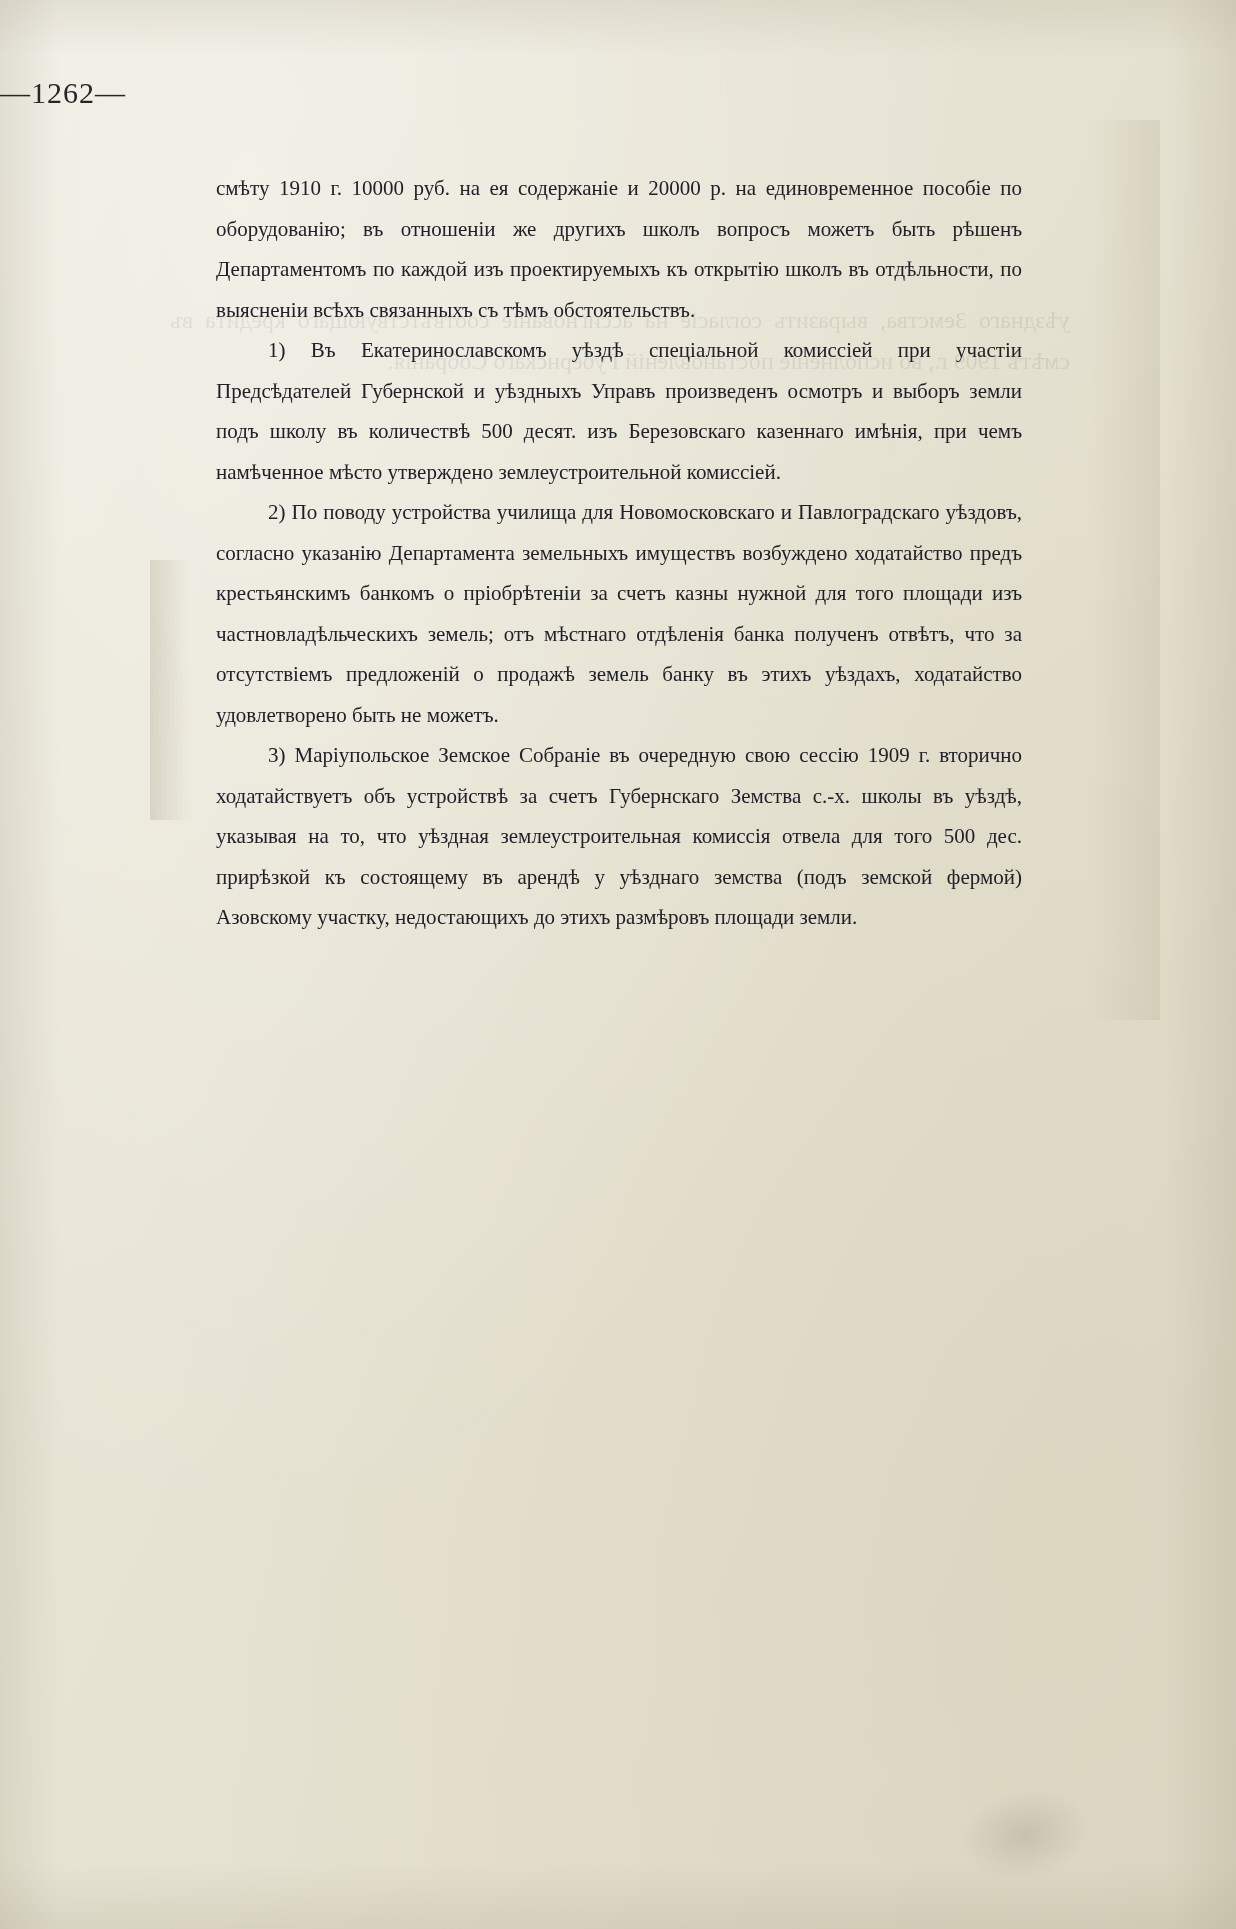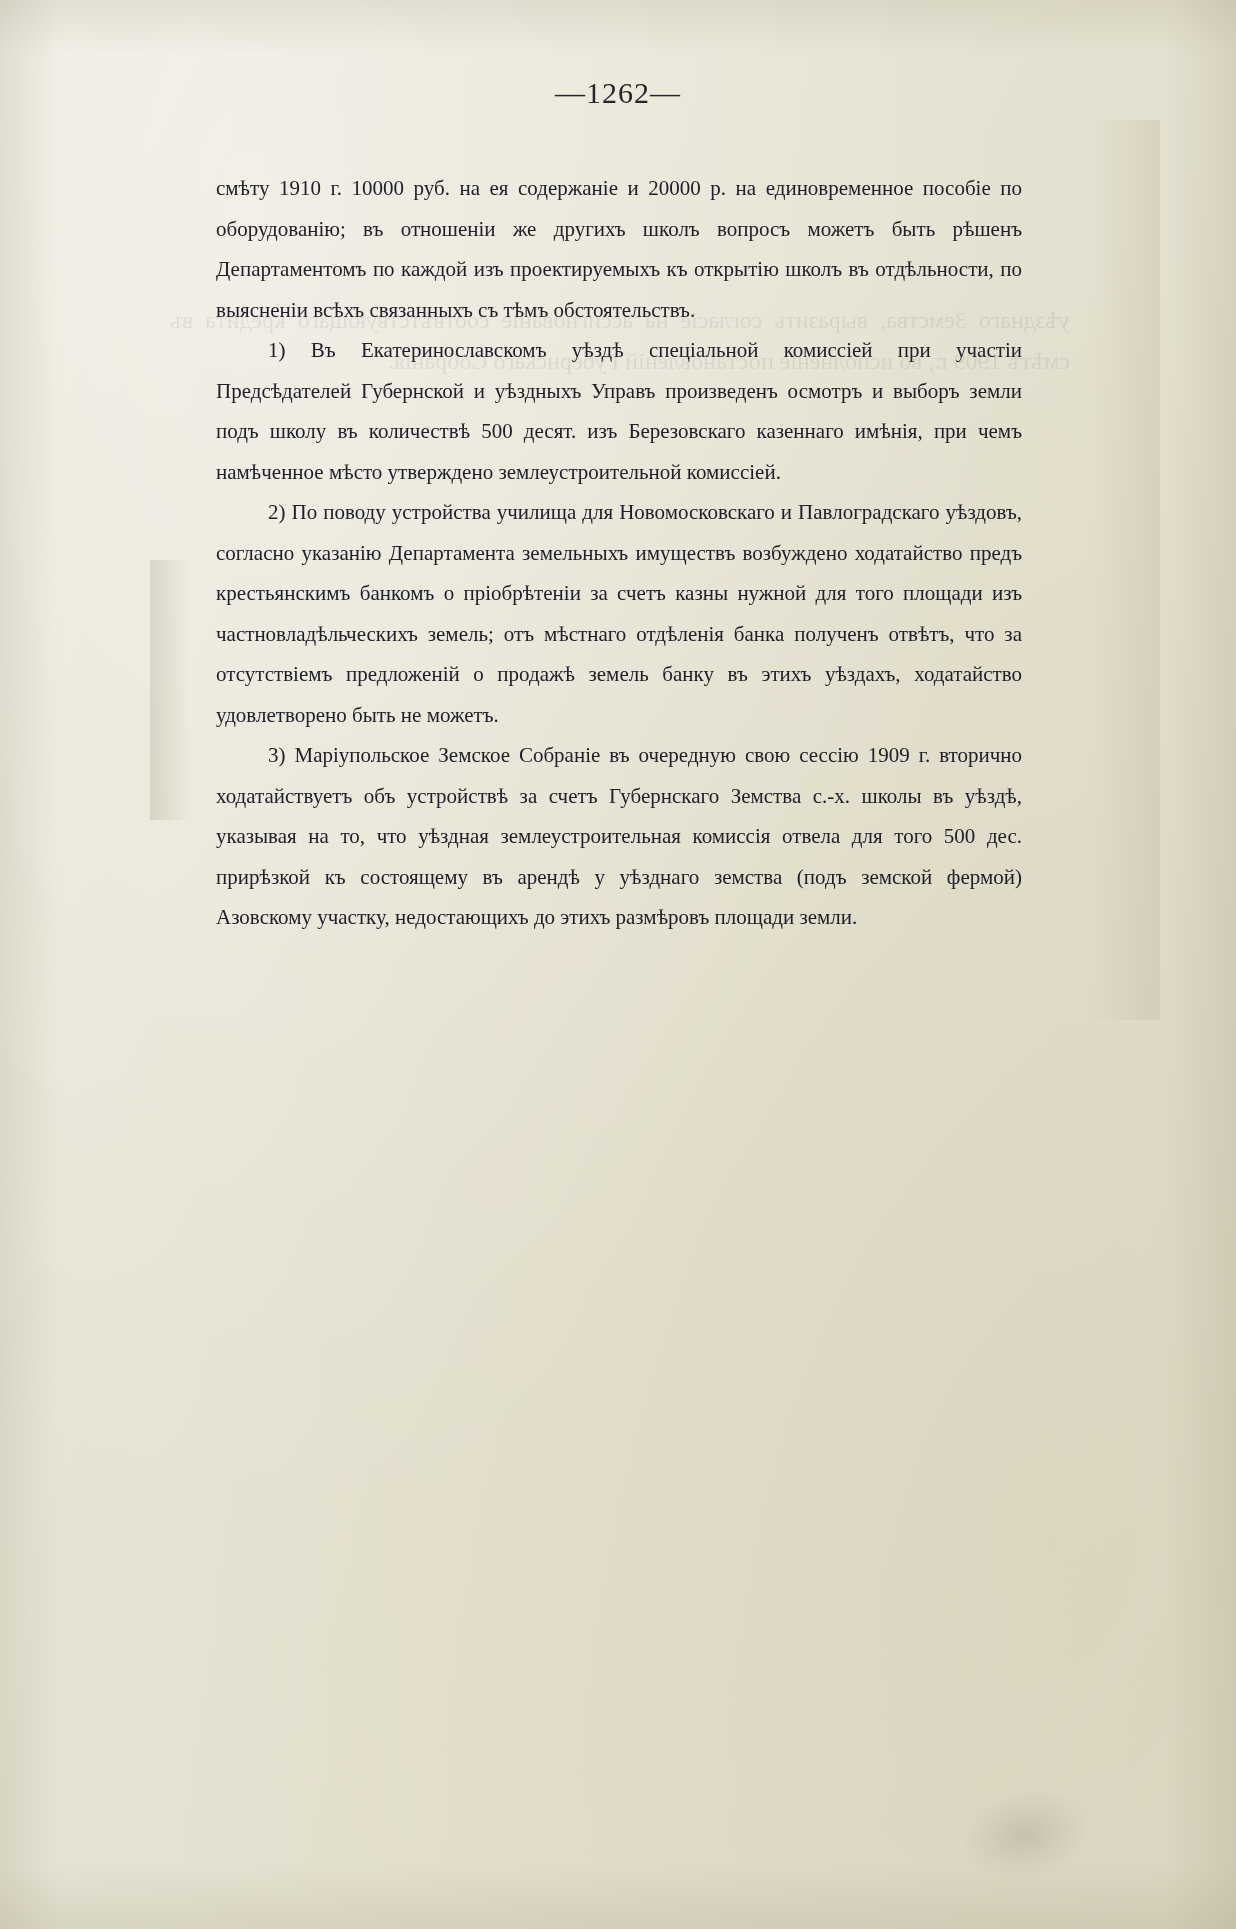--- a/index.html
+++ b/index.html
@@ -33,21 +33,20 @@
       linear-gradient(270deg, rgba(160,155,130,0.22) 0px, rgba(160,155,130,0.0) 70px),
       linear-gradient(180deg, rgba(160,155,130,0.18) 0px, rgba(160,155,130,0.0) 55px),
       linear-gradient(0deg, rgba(160,155,130,0.20) 0px, rgba(160,155,130,0.0) 65px);
     pointer-events: none;
   }
   .page-number {
     position: absolute;
     top: 76px;
     left: 0;
     width: 100%;
-    text-align: center;
     font-size: 30px;
     letter-spacing: 1px;
     color: #26262a;
     font-family: "Liberation Serif", serif;
   }
   .text-block {
     position: absolute;
     top: 168px;
     left: 216px;
     width: 806px;

